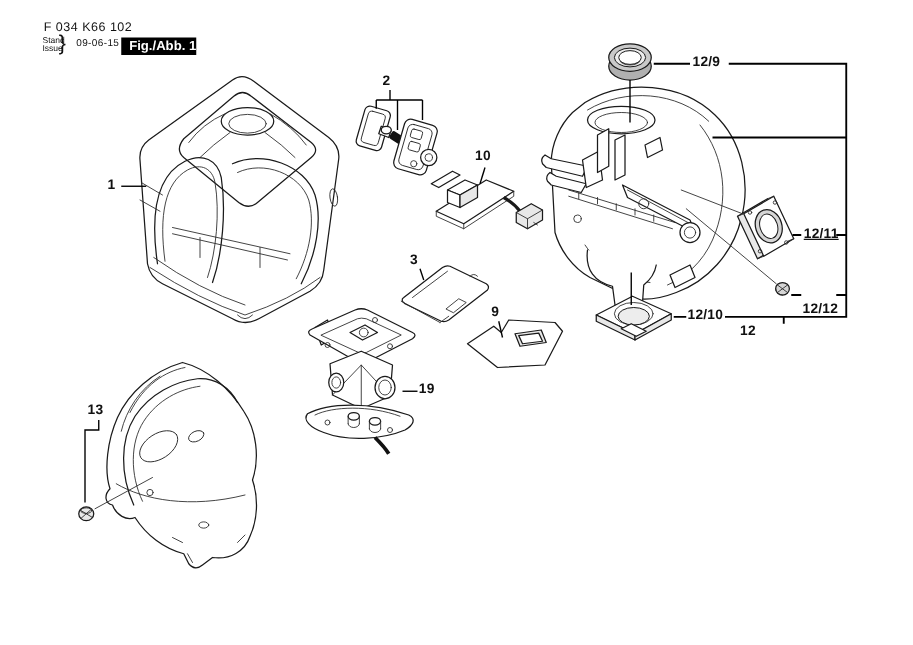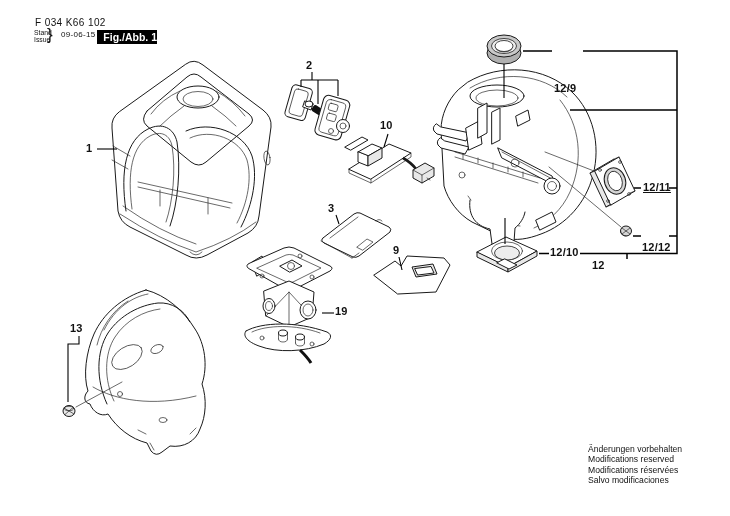--- a/index.html
+++ b/index.html
@@ -226,28 +226,22 @@
   </div>
   <div class="brace">}</div>
   <div class="date-text">09-06-15</div>
   <div class="fig-box">Fig./Abb. 1</div>
 
   <div class="callout" style="left:86px;top:142px;">1</div>
   <div class="callout" style="left:306px;top:59px;">2</div>
   <div class="callout" style="left:328px;top:202px;">3</div>
   <div class="callout" style="left:393px;top:244px;">9</div>
   <div class="callout" style="left:380px;top:119px;">10</div>
-  <div class="callout" style="left:554px;top:44px;margin-top:38px;">12/9</div>
+  <div class="callout" style="left:554px;top:44px;">12/9</div>
   <div class="callout" style="left:643px;top:181px;text-decoration:underline;">12/11</div>
   <div class="callout" style="left:642px;top:241px;">12/12</div>
   <div class="callout" style="left:550px;top:246px;">12/10</div>
   <div class="callout" style="left:592px;top:259px;">12</div>
   <div class="callout" style="left:70px;top:322px;text-align:center;">13</div>
   <div class="callout" style="left:335px;top:305px;">19</div>
 
-  <div class="footer-notes">
-    <div>Änderungen vorbehalten</div>
-    <div>Modifications reserved</div>
-    <div>Modifications réservées</div>
-    <div>Salvo modificaciones</div>
-  </div>
 
 </div>
 
 </body></html>

